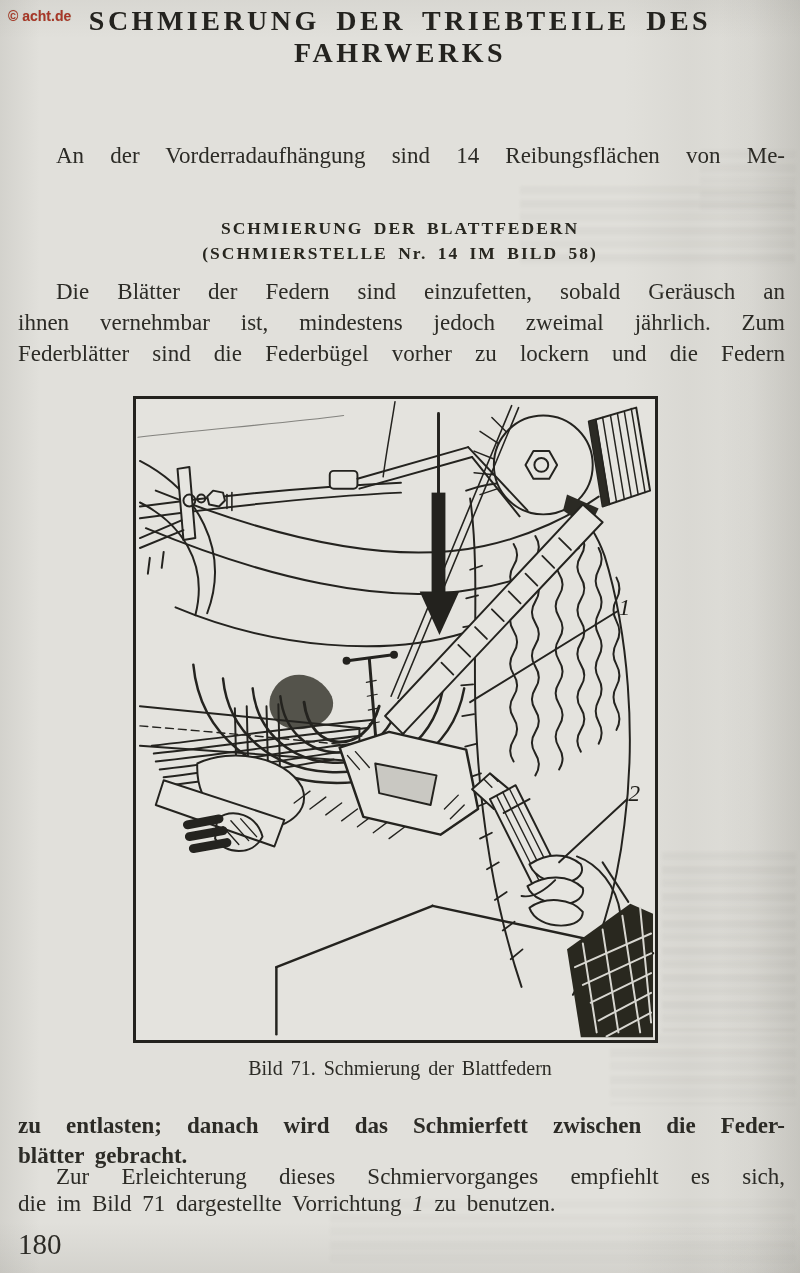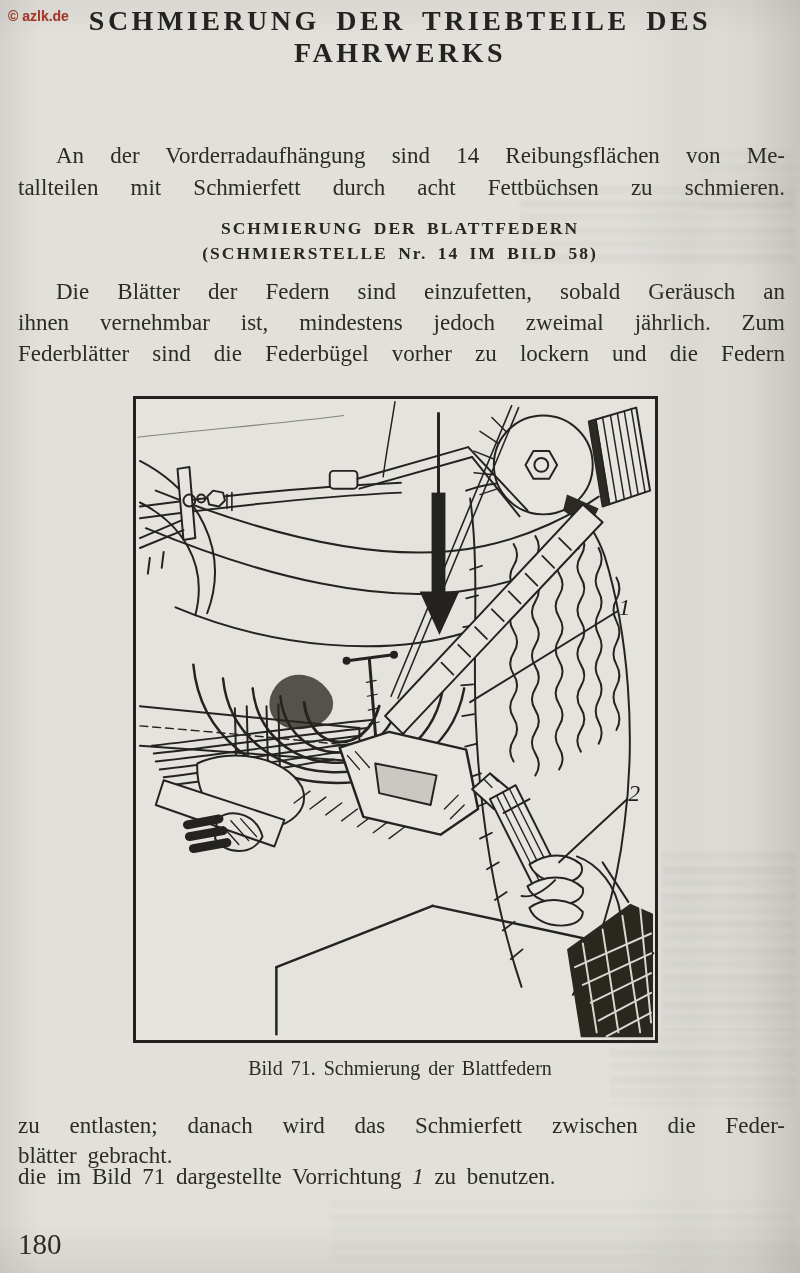--- a/index.html
+++ b/index.html
@@ -37,28 +37,27 @@
   .pagenum{position:absolute;left:18px;top:1228px;font-size:29px;color:#2c2b26;}
   .bleed{position:absolute;opacity:.45;filter:blur(1.6px);pointer-events:none;
     background:repeating-linear-gradient(180deg, rgba(95,93,84,.10) 0 8px, rgba(95,93,84,.02) 8px 14px,
       rgba(95,93,84,.13) 14px 22px, rgba(95,93,84,.03) 22px 27px);}
 </style>
 </head>
 <body>
 
 <div class="page">
 
-  <div class="watermark">© azlk.de</div>
+  <div class="watermark">© acht.de</div>
 
   <div class="title">SCHMIERUNG DER TRIEBTEILE DES FAHRWERKS</div>
 
 
   <div class="bodyblock lh32" style="top:140px;">
     <div class="tl jline ind">An der Vorderradaufhängung sind 14 Reibungsflächen von Me-</div>
-    <div class="tl jline">tallteilen mit Schmierfett durch acht Fettbüchsen zu schmieren.</div>
   </div>
 
   <div class="subhead" style="top:216px;">
     <div class="shline">SCHMIERUNG DER BLATTFEDERN</div>
     <div class="shline">(SCHMIERSTELLE Nr. 14 IM BILD 58)</div>
   </div>
 
   <div class="bodyblock lh31" style="top:276px;">
     <div class="tl jline ind">Die Blätter der Federn sind einzufetten, sobald Geräusch an</div>
     <div class="tl jline">ihnen vernehmbar ist, mindestens jedoch zweimal jährlich. Zum</div>
@@ -301,26 +300,27 @@
           <path d="M 497 404 L 428 468"></path>
         </g>
       </g>
       <text class="figlabel" x="488" y="218">1</text>
       <text class="figlabel" x="498" y="406">2</text>
     </svg>
   </figure>
 
   <div class="caption">Bild 71. Schmierung der Blattfedern</div>
 
-  <div class="bodyblock lh30" style="top:1111px;">
+  <div class="bodyblock lh30" style="top:1111px;font-weight:bold;">
     <div class="tl jline">zu entlasten; danach wird das Schmierfett zwischen die Feder-</div>
     <div class="tl lline">blätter gebracht.</div>
   </div>
 
   <div class="bodyblock lh27" style="top:1163px;">
+    <div class="tl jline ind">Zur Erleichterung dieses Schmiervorganges empfiehlt es sich,</div>
     <div class="tl lline"><span>die im Bild 71 dargestellte Vorrichtung </span><span class="it">1</span><span> zu benutzen.</span></div>
   </div>
 
   <div class="pagenum">180</div>
 
   <div class="bleed" style="left:520px;top:186px;width:275px;height:80px;"></div>
   <div class="bleed" style="left:662px;top:852px;width:134px;height:180px;opacity:.5;"></div>
   <div class="bleed" style="left:610px;top:1035px;width:186px;height:70px;opacity:.4;"></div>
   <div class="bleed" style="left:330px;top:1200px;width:465px;height:62px;opacity:.3;"></div>
   <div class="bleed" style="left:700px;top:150px;width:96px;height:60px;opacity:.35;"></div>

